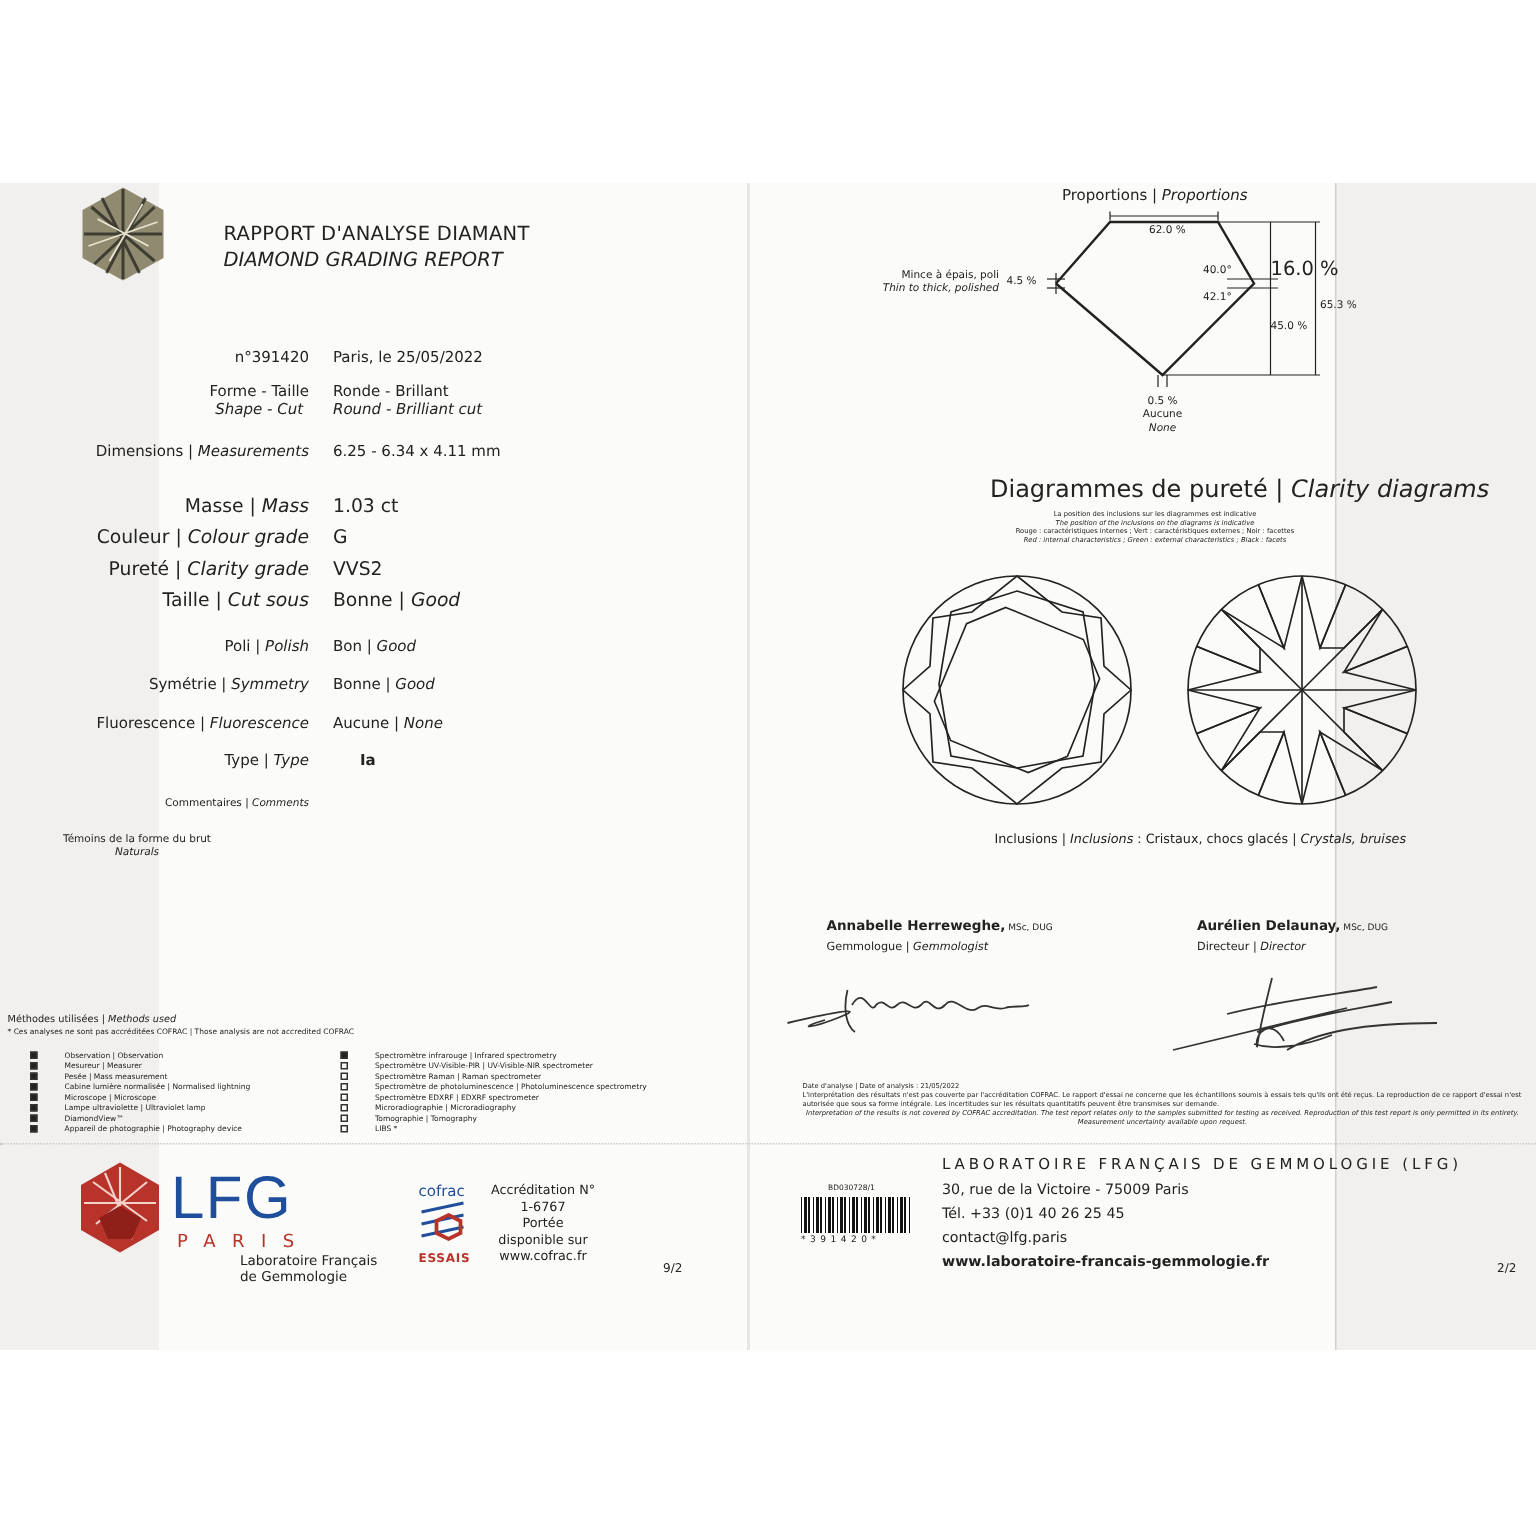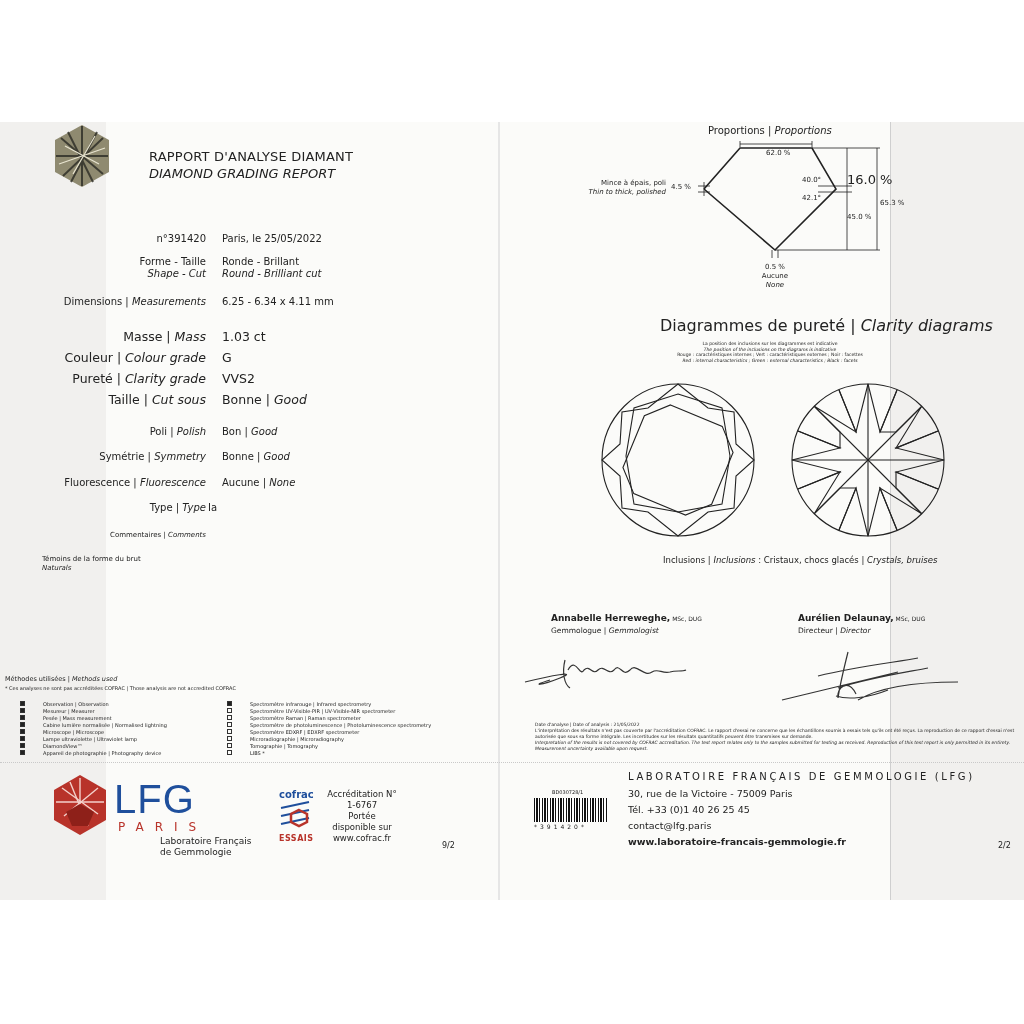--- a/index.html
+++ b/index.html
@@ -9,21 +9,21 @@
   .p1{left:0;width:498px;}
   .p2{left:500px;width:524px;}
   .shade-l{position:absolute;left:0;top:122px;width:106px;height:778px;background:#f1f0ee;}
   .shade-r{position:absolute;left:890px;top:122px;width:134px;height:778px;background:#f1f0ee;border-left:1px solid #cfcfcf;}
   .crease{position:absolute;left:498px;top:122px;width:2px;height:778px;background:#e6e6e6;}
   .hline{position:absolute;left:0;width:1024px;border-top:1px dotted #c9c9c9;}
   .abs{position:absolute;}
   .t{white-space:nowrap;}
   .lbl{position:absolute;text-align:right;white-space:nowrap;}
   .val{position:absolute;white-space:nowrap;}
-  i,.it{font-style:italic;}
+  i,.it{font-style:italic;text-align:center;}
   .title1{font-size:13px;letter-spacing:0.2px;}
   .title2{font-size:13px;font-style:italic;}
   .small{font-size:10px;}
   .big{font-size:12.5px;}
   .tiny{font-size:5px;line-height:6px;}
   .micro{font-size:6px;}
   .method-row{display:flex;align-items:center;height:7px;font-size:5px;}
   .box{display:inline-block;width:5px;height:5px;margin-right:18px;border:1px solid #333;box-sizing:border-box;}
   .box.f{background:#222;}
 </style>
@@ -89,21 +89,21 @@
 <div class="lbl small" style="right:818px;top:426px;"><span>Poli | </span><span class="it">Polish</span></div>
 <div class="val small" style="left:222px;top:426px;"><span>Bon | </span><span class="it">Good</span></div>
 
 <div class="lbl small" style="right:818px;top:451px;"><span>Symétrie | </span><span class="it">Symmetry</span></div>
 <div class="val small" style="left:222px;top:451px;"><span>Bonne | </span><span class="it">Good</span></div>
 
 <div class="lbl small" style="right:818px;top:477px;"><span>Fluorescence | </span><span class="it">Fluorescence</span></div>
 <div class="val small" style="left:222px;top:477px;"><span>Aucune | </span><span class="it">None</span></div>
 
 <div class="lbl small" style="right:818px;top:502px;"><span>Type | </span><span class="it">Type</span></div>
-<div class="val small" style="left:208px;top:502px;">Ia</div>
+<div class="val small" style="left:240px;top:502px;font-weight:bold;">Ia</div>
 
 <div class="lbl micro" style="right:818px;top:531px;font-size:7px;"><span>Commentaires | </span><span class="it">Comments</span></div>
 
 <div class="abs t" style="left:42px;top:555px;font-size:7px;line-height:9px;">
   <div>Témoins de la forme du brut</div>
   <div class="it">Naturals</div>
 </div>
 
 <div class="abs t" style="left:5px;top:675px;font-size:6.5px;"><span>Méthodes utilisées | </span><span class="it">Methods used</span></div>
 <div class="abs t tiny" style="left:5px;top:685px;">* Ces analyses ne sont pas accréditées COFRAC | Those analysis are not accredited COFRAC</div>
@@ -191,21 +191,21 @@
   </svg>
 </div>
 <div class="abs t" style="left:114px;top:780px;font-size:40px;line-height:38px;color:#1f4f9c;font-family:'Liberation Sans',sans-serif;letter-spacing:1px;">LFG</div>
 <div class="abs t" style="left:118px;top:820px;font-size:12px;color:#b8332a;letter-spacing:11px;">PARIS</div>
 <div class="abs t" style="left:116px;top:836px;font-size:9px;line-height:11px;margin-left:44px;">
   <div>Laboratoire Français</div>
   <div>de Gemmologie</div>
 </div>
 
 <div class="abs" style="left:279px;top:789px;width:38px;height:58px;">
-  <div class="t" style="font-size:10px;font-weight:bold;color:#1f4f9c;">cofrac</div>
+  <div class="t" style="font-size:10px;font-weight:normal;color:#1f4f9c;">cofrac</div>
   <svg width="36" height="30" viewBox="0 0 36 30">
     <g stroke="#1f4f9c" stroke-width="2">
         <line x1="2" y1="8" x2="30" y2="2"></line>
         <line x1="2" y1="16" x2="30" y2="10"></line>
         <line x1="2" y1="24" x2="30" y2="18"></line>
       </g>
     <polygon points="20,10 28,14 28,22 20,26 12,22 12,14" fill="none" stroke="#b8332a" stroke-width="2.5"></polygon>
   </svg>
   <div class="t" style="font-size:8px;font-weight:bold;color:#b8332a;letter-spacing:0.5px;">ESSAIS</div>
 </div>

